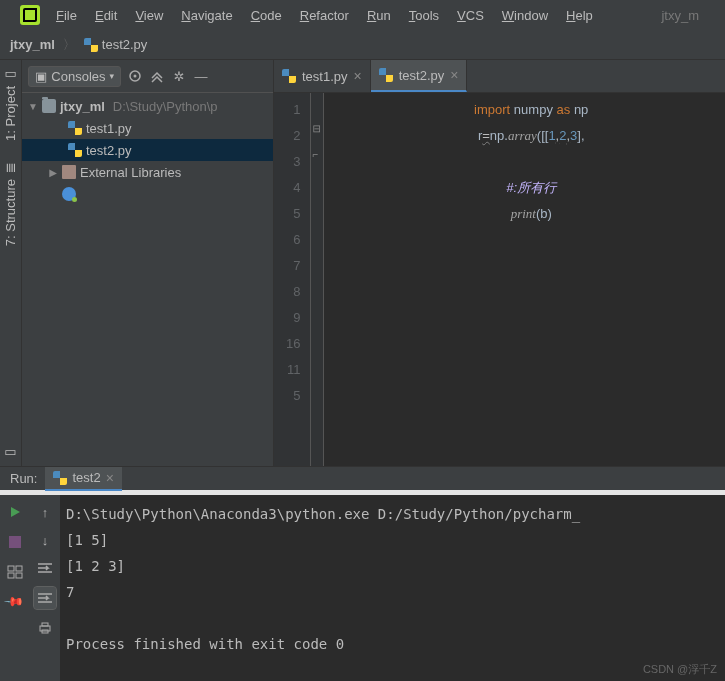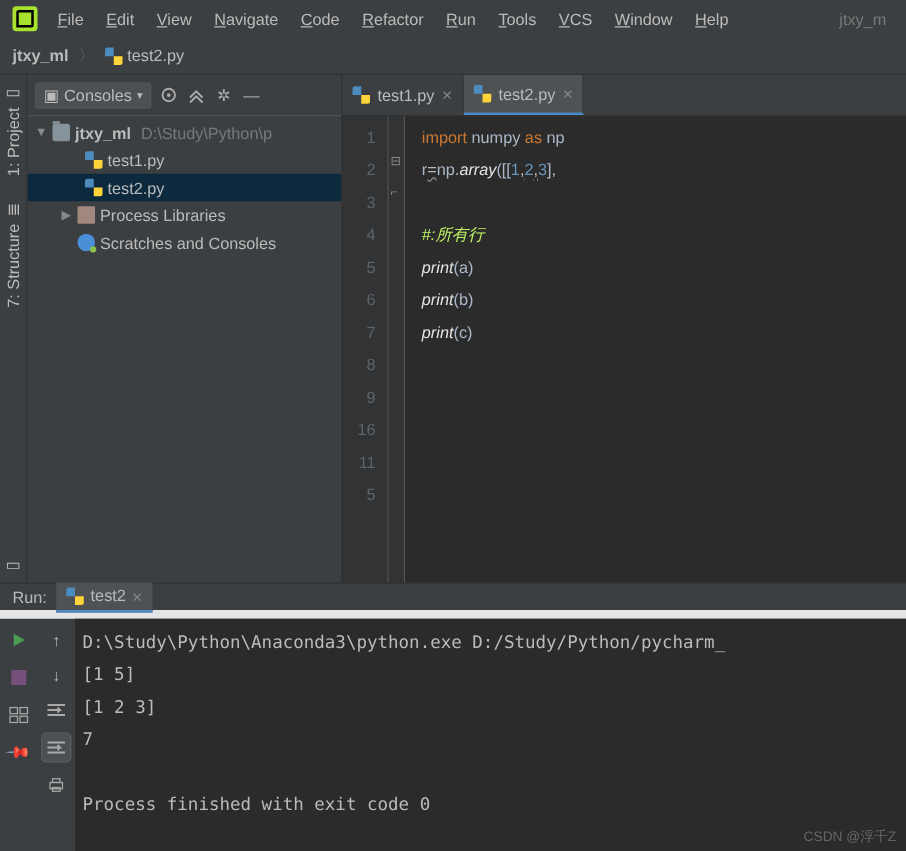--- a/index.html
+++ b/index.html
@@ -1,17 +1,17 @@
 <!DOCTYPE html>
 <html><head>
 <meta charset="utf-8">
 <style>
 * { margin:0; padding:0; box-sizing:border-box; font-family:"Segoe UI",Arial,sans-serif; font-size:13px; }
 body { background:#3c3f41; color:#bbbbbb; width:725px; height:681px; overflow:hidden; display:flex; flex-direction:column; }
-.menubar { display:flex; align-items:center; height:30px; padding:0 10px; gap:2px; background:#3c3f41; }
+.menubar { display:flex; align-items:center; height:30px; padding:0 20px; gap:2px; background:#3c3f41; }
 .logo { width:20px; height:20px; background:#a7e22e; border-radius:3px; margin-right:6px; position:relative; display:flex; align-items:center; justify-content:center; }
 .logo::after { content:''; width:10px; height:10px; border:2px solid #000; border-radius:2px 0 2px 0; }
 .menu-item { padding:3px 8px; cursor:pointer; }
 .menu-item .ul { text-decoration:underline; }
 .title-right { margin-left:auto; color:#787878; padding-right:6px; }
 .crumbbar { height:30px; display:flex; align-items:center; padding:0 10px; gap:8px; background:#3c3f41; border-bottom:1px solid #323232; }
 .crumb { display:flex; align-items:center; gap:4px; }
 .crumb-sep { color:#666; }
 .pyicon { width:14px; height:14px; position:relative; }
 .pyicon::before, .pyicon::after { content:''; position:absolute; width:7px; height:7px; }
@@ -39,33 +39,33 @@
 .dimpath { color:#787878; margin-left:4px; }
 .editor-col { flex:1; display:flex; flex-direction:column; min-width:0; }
 .tabs { display:flex; height:33px; border-bottom:1px solid #323232; }
 .tab { display:flex; align-items:center; gap:6px; padding:0 8px; cursor:pointer; border-right:1px solid #323232; }
 .tab.active { background:#4e5254; border-bottom:2px solid #4a88c7; }
 .tab-close { color:#888; font-size:14px; cursor:pointer; }
 .editor { flex:1; display:flex; background:#2b2b2b; overflow:hidden; position:relative; }
 .gutter { background:#313335; color:#606366; text-align:right; padding:4px 10px 0 12px; font-family:Consolas,monospace; font-size:14px; line-height:26px; border-right:1px solid #555; }
 .foldcol { width:12px; background:#313335; position:relative; }
 .foldmark { position:absolute; left:1px; color:#888; font-size:10px; }
-.code { flex:1; padding:4px 0 0 14px; font-family:Consolas,monospace; font-size:14px; line-height:26px; position:relative; }
+.code { flex:1; padding:4px 0 0 14px; font-family:Consolas,monospace; font-size:14px; line-height:26px; position:relative;text-align:center; }
 .code .line { white-space:pre; }
 .vline { position:absolute; left:0; top:0; bottom:0; border-left:1px solid #555; }
 .kw { color:#cc7832; }
 .id { color:#a9b7c6; }
-.fn { color:#e5e5e5; font-style:italic; }
+.fn { color:#a3a3a3; font-style:italic;font-family:Liberation Serif, serif; }
 .num { color:#6897bb; }
-.cmt { color:#bef264; font-style:italic; }
+.cmt { color:#c4b5fd; font-style:italic; }
 .op { color:#a9b7c6; }
 .wavy { text-decoration:underline wavy #808080; text-decoration-thickness:1px; }
 .par-hi { background:#3b514d; }
 .run-pane { height:215px; border-top:1px solid #323232; display:flex; flex-direction:column; }
-.run-head { height:28px; display:flex; align-items:center; padding:0 10px; gap:8px; border-bottom:7px solid #e5e5e5; }
+.run-head { height:28px; display:flex; align-items:center; padding:0 10px; gap:8px; border-bottom:5px solid #e5e5e5; }
 .run-body { flex:1; display:flex; }
 .run-tool-col { width:30px; display:flex; flex-direction:column; align-items:center; padding-top:8px; gap:12px; }
 .run-tool-col2 { width:30px; display:flex; flex-direction:column; align-items:center; padding-top:8px; gap:10px; }
 .run-ico { width:18px; height:18px; display:flex; align-items:center; justify-content:center; cursor:pointer; }
 .run-ico.on { outline:1px solid #5e6060; background:#4c5052; border-radius:3px; padding:2px; width:22px; height:22px; }
 .play { color:#499c54; }
 .stop { width:12px; height:12px; background:#75507b; }
 .pin { color:#aaa; transform:rotate(45deg); }
 .console { flex:1; background:#2b2b2b; color:#bbbbbb; font-family:Consolas,monospace; font-size:14px; line-height:26px; padding:6px 0 0 6px; white-space:pre; overflow:hidden; }
 .watermark { position:absolute; right:8px; bottom:4px; color:#666; font-size:11px; }
@@ -147,26 +147,25 @@
       <div class="tree-row indent2">
           <span class="pyicon"></span>
           <span>test1.py</span>
         </div><div class="tree-row indent2 sel">
           <span class="pyicon"></span>
           <span>test2.py</span>
         </div><div id="file-slot" style="display: contents;"></div>
       <div class="tree-row indent1">
         <span class="arrow">▶</span>
         <span class="lib-icon"></span>
-        <span>Process Libraries</span>
+        <span>External Libraries</span>
       </div>
       <div class="tree-row indent1">
         <span class="arrow"></span>
         <span class="scratch-icon"></span>
-        <span>Scratches and Consoles</span>
       </div>
     </div>
   </div>
 
   <div class="editor-col">
     <div class="tabs" id="tab-slot">
         <div class="tab">
           <span class="pyicon"></span>
           <span>test1.py</span>
           <span class="tab-close">×</span>
@@ -195,23 +194,21 @@
       <div class="foldcol">
         <span class="foldmark" style="top:30px">⊟</span>
         <span class="foldmark" style="top:56px">⌐</span>
       </div>
       <div class="code" id="code-slot">
         <div class="vline"></div>
       <div class="line"><span class="kw">import</span><span class="op"> </span><span class="id">numpy</span><span class="op"> </span><span class="kw">as</span><span class="op"> </span><span class="id">np</span></div>
           <div class="line"><span class="id">r</span><span class="wavy">=</span><span class="id">np</span><span class="op">.</span><span class="fn">array</span><span class="op">([[</span><span class="num">1</span><span class="wavy">,</span><span class="num">2</span><span class="wavy">,</span><span class="num">3</span><span class="op">],</span></div>
           <div class="line">&nbsp;</div>
           <div class="line"><span class="cmt">#:所有行</span></div>
-          <div class="line"><span class="fn">print</span><span class="op">(</span><span class="id">a</span><span class="op">)</span></div>
           <div class="line"><span class="fn">print</span><span class="op">(</span><span class="id">b</span><span class="op">)</span></div>
-          <div class="line"><span class="fn">print</span><span class="op">(</span><span class="id">c</span><span class="op">)</span></div>
           <div class="line">&nbsp;</div>
         </div>
     </div>
   </div>
 </div>
 
 <div class="run-pane">
   <div class="run-head">
     <span>Run:</span>
     <span style="display:flex;align-items:center;gap:5px;background:#4e5254;border-bottom:2px solid #4a88c7;padding:3px 8px">

